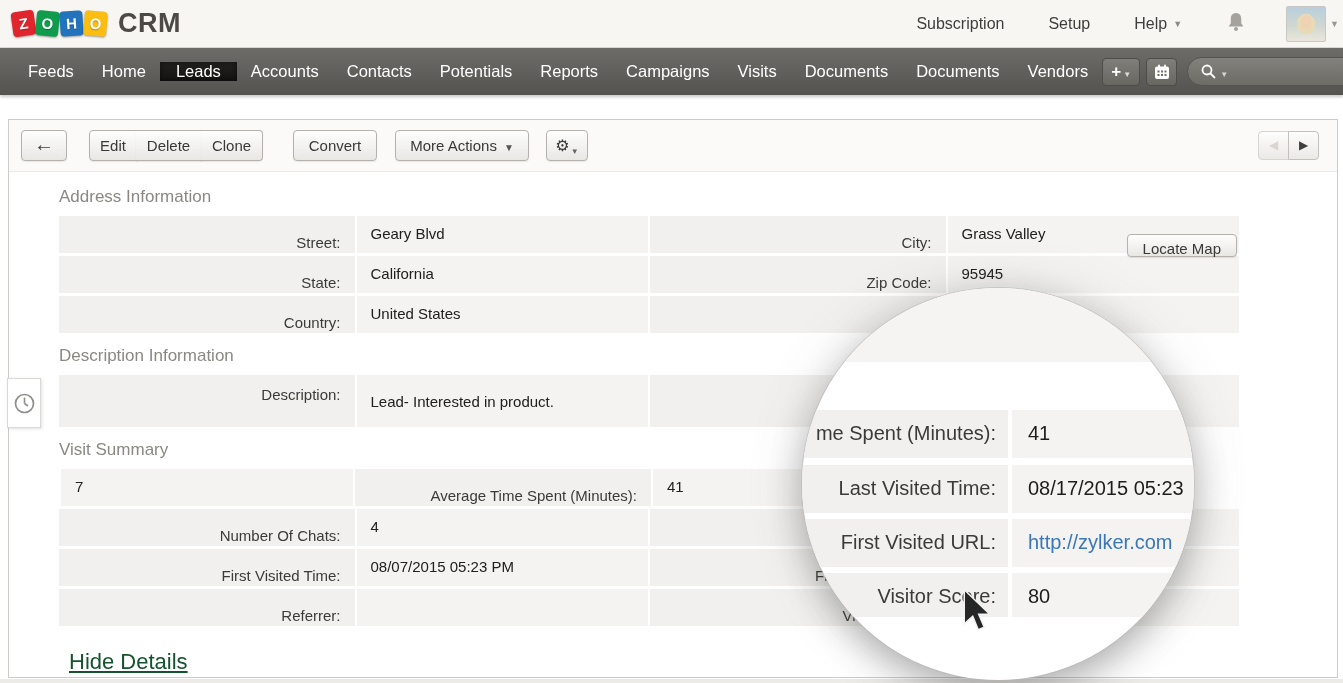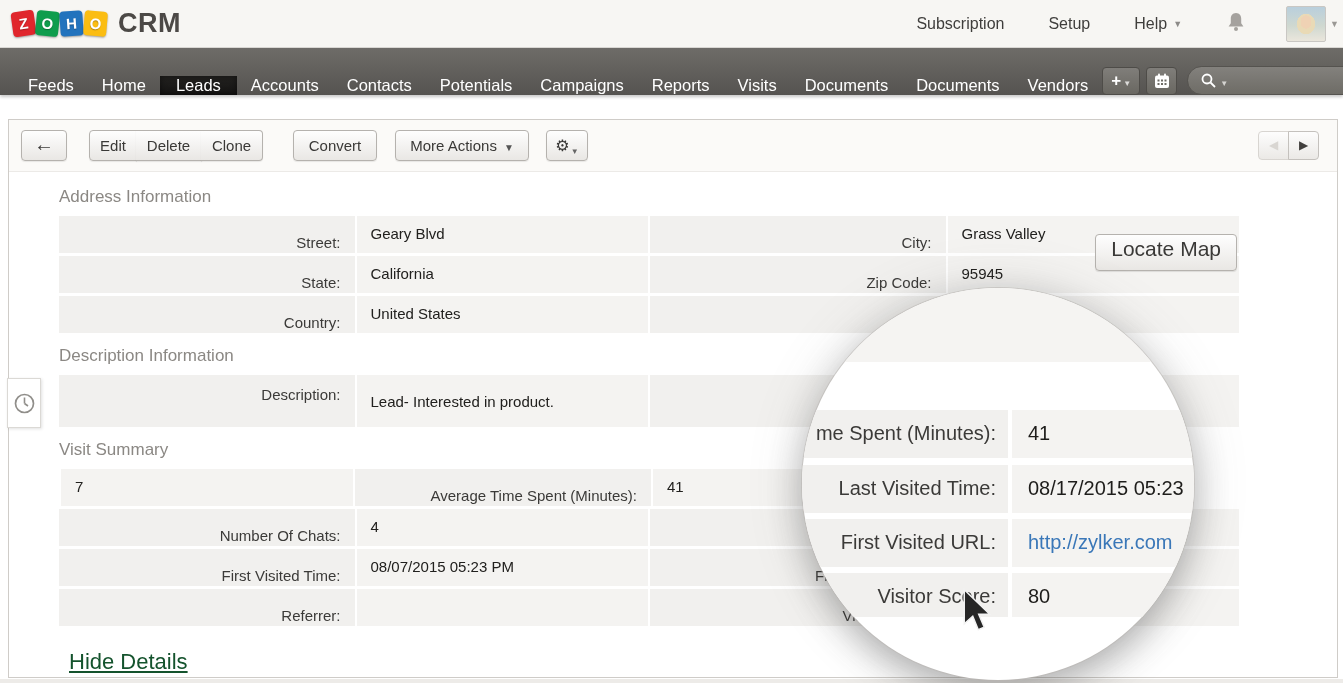--- a/index.html
+++ b/index.html
@@ -21,21 +21,21 @@
   .hlink .caret { font-size:9px; color:#8d8b88; margin-left:6px; vertical-align:2px; }
   .bell { margin-right:40px; }
   .avatar { width:40px; height:36px; border:1px solid #c9c7c3; border-radius:2px;
     background:
       radial-gradient(ellipse 9px 11px at 19px 15px, #efd2b4 60%, rgba(0,0,0,0) 61%),
       radial-gradient(ellipse 15px 17px at 19px 17px, #e9dab6 60%, rgba(0,0,0,0) 61%),
       linear-gradient(180deg,#b9cfdc 0%,#cfd8d0 55%,#eae6dc 100%); }
   .avatar-caret { font-size:9px; color:#9a9894; margin:0 4px 0 4px; }
 
   
-  .nav { position:absolute; top:48px; left:0; right:0; height:47px; background:linear-gradient(#6e6c68,#555350); box-shadow:0 2px 3px rgba(0,0,0,.22); display:flex; align-items:flex-end; padding-left:14px; }
+  .nav { position:absolute; top:48px; left:0; right:0; height:47px; background:linear-gradient(#6e6c68,#555350); box-shadow:0 2px 3px rgba(0,0,0,.22); display:flex; align-items:center; padding-left:14px; }
   .nav-item { color:#fff; font-size:16.5px; padding:0 14px; display:flex; align-items:center; cursor:pointer; white-space:nowrap; }
   .nav-item.active { background:linear-gradient(#232220,#141312); box-shadow:inset 0 0 6px rgba(0,0,0,.5); padding:0 16px; }
   .nav-right { margin-left:auto; display:flex; align-items:center; padding-right:0; }
   .nav-btn { height:28px; border-radius:4px; background:linear-gradient(#807e7a,#696761); border:1px solid #4e4c48; display:flex; align-items:center; justify-content:center; cursor:pointer; }
   .plus-btn { width:38px; color:#fff; font-size:17px; font-weight:bold; margin-right:6px; }
   .plus-btn .caret { font-size:8px; margin-left:2px; margin-top:6px; color:#dddcda; }
   .cal-btn { width:31px; margin-right:10px; }
   .search-pill { width:232px; height:29px; border-radius:15px; background:linear-gradient(#83817d,#6e6c66); border:1px solid #55534f; display:flex; align-items:center; padding-left:12px; margin-right:-10px; cursor:text; }
   .search-pill .caret { font-size:8px; color:#d5d4d1; margin-left:3px; margin-top:5px; }
 
@@ -56,21 +56,21 @@
   .btn-gear .caret { font-size:8px; color:#666; vertical-align:-3px; margin-left:1px; }
   .pager { position:absolute; top:11px; right:18px; display:flex; }
   .pg { width:31px; height:29px; border:1px solid #c4c1bd; background:linear-gradient(#fdfdfd,#ebe9e6); text-align:center; line-height:27px; font-size:12px; cursor:pointer; }
   .pg.prev { border-radius:4px 0 0 4px; color:#d9d6d2; border-color:#d8d5d1; }
   .pg.next { border-radius:0 4px 4px 0; color:#413f3d; margin-left:-1px; }
 
   
   .content { padding:15px 0 0 50px; position:relative; }
   .sec-title { font-size:17px; color:#8b8884; font-weight:normal; margin:0 0 9px 0; }
   .sec-title.mt { margin-top:13px; }
-  .locate-btn { position:absolute; top:62px; right:100px; height:37px; padding:0 15px; border:1px solid #b5b2ae; border-radius:4px; background:linear-gradient(#fefefe,#e9e7e4); font-size:21px; line-height:27px; color:#3a3937; cursor:pointer; box-shadow:0 1px 1px rgba(0,0,0,.1); }
+  .locate-btn { position:absolute; top:62px; right:100px; height:23px; padding:0 15px; border:1px solid #b5b2ae; border-radius:4px; background:linear-gradient(#fefefe,#e9e7e4); font-size:15px; line-height:27px; color:#3a3937; cursor:pointer; box-shadow:0 1px 1px rgba(0,0,0,.1); }
 
   .trow { display:flex; margin-bottom:3px; width:1180px; }
   .fl { width:296px; background:#f1f0ee; text-align:right; padding:18px 14px 0 0; font-size:15px; color:#3b3a38; height:37px; }
   .fv { width:292px; background:#f4f3f1; padding:9px 0 0 14px; font-size:15px; color:#21201e; height:37px; margin-left:2px; white-space:nowrap; overflow:hidden; }
   .fl.second { margin-left:2px; }
   .trow.tall .fl { height:52px; padding-top:11px; }
   .trow.tall .fv { height:52px; padding-top:18px; }
   .vlink { color:#3a77b8; text-decoration:none; cursor:pointer; }
   .hide-details { display:inline-block; margin-top:20px; margin-left:10px; font-size:22px; color:#14532d; text-decoration:underline; cursor:pointer; }
 
@@ -114,22 +114,22 @@
   </div>
 </div>
 
 <div class="nav">
   <span class="nav-item">Feeds</span>
   <span class="nav-item">Home</span>
   <span class="nav-item active">Leads</span>
   <span class="nav-item">Accounts</span>
   <span class="nav-item">Contacts</span>
   <span class="nav-item">Potentials</span>
+  <span class="nav-item">Reports</span>
   <span class="nav-item">Campaigns</span>
-  <span class="nav-item">Reports</span>
   <span class="nav-item">Visits</span>
   <span class="nav-item">Documents</span>
   <span class="nav-item">Documents</span>
   <span class="nav-item">Vendors</span>
   <div class="nav-right">
     <div class="nav-btn plus-btn">
         <span>+</span>
         <span class="caret">▼</span>
       </div>
     <div class="nav-btn cal-btn">

